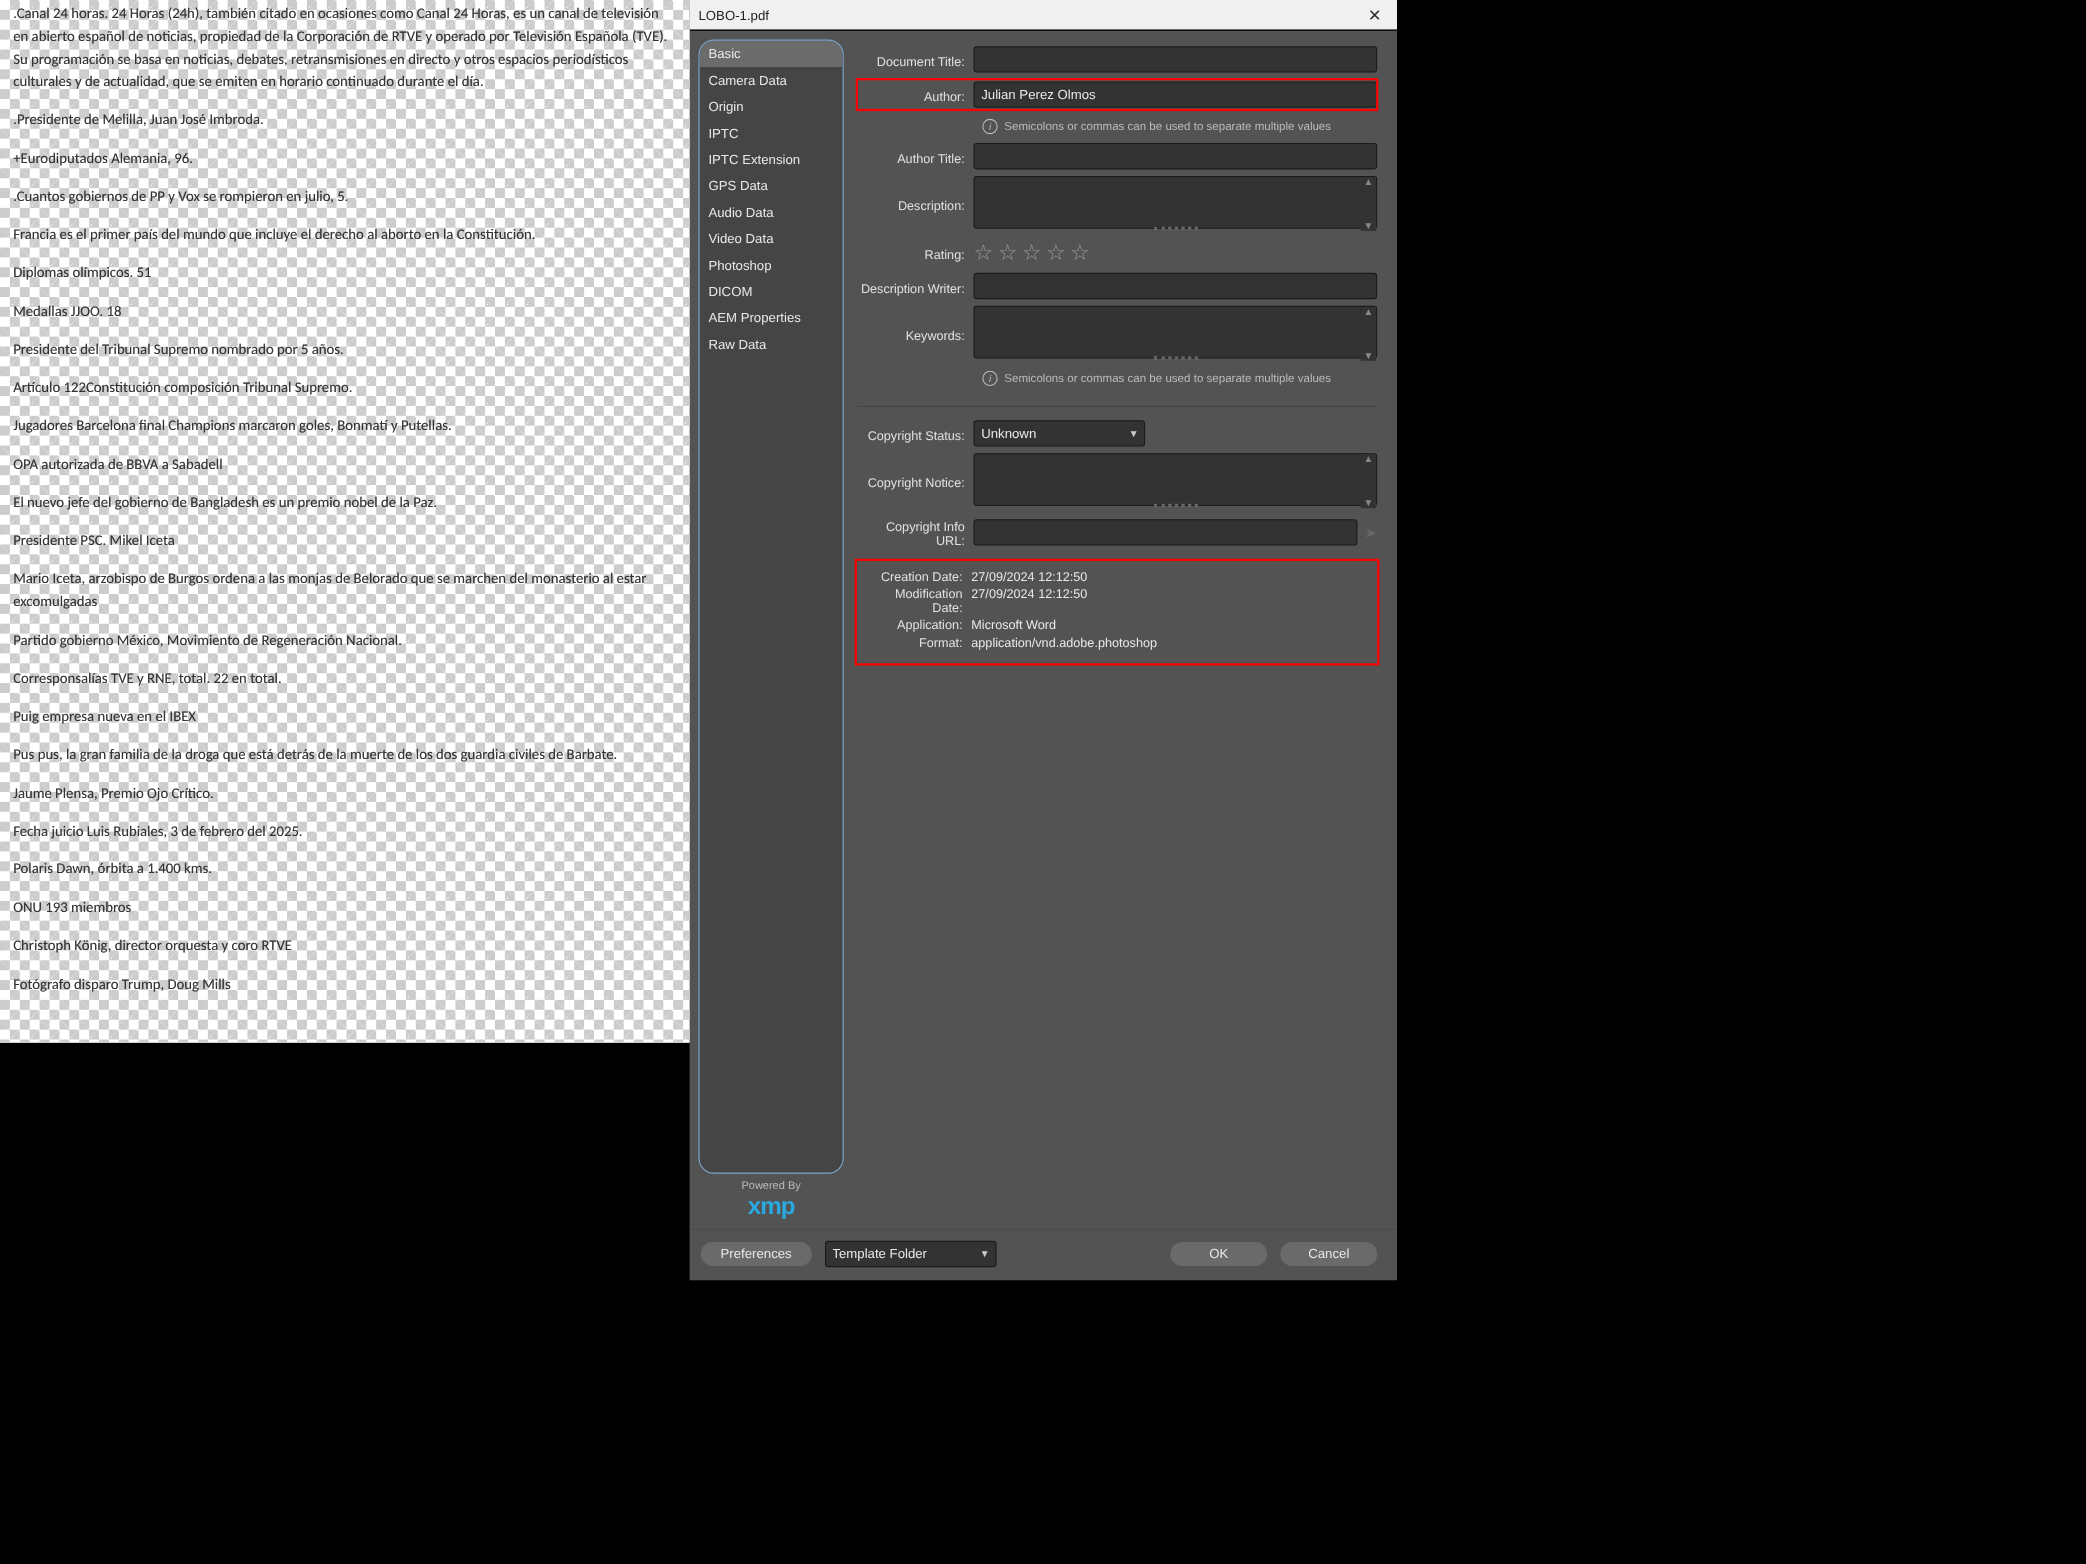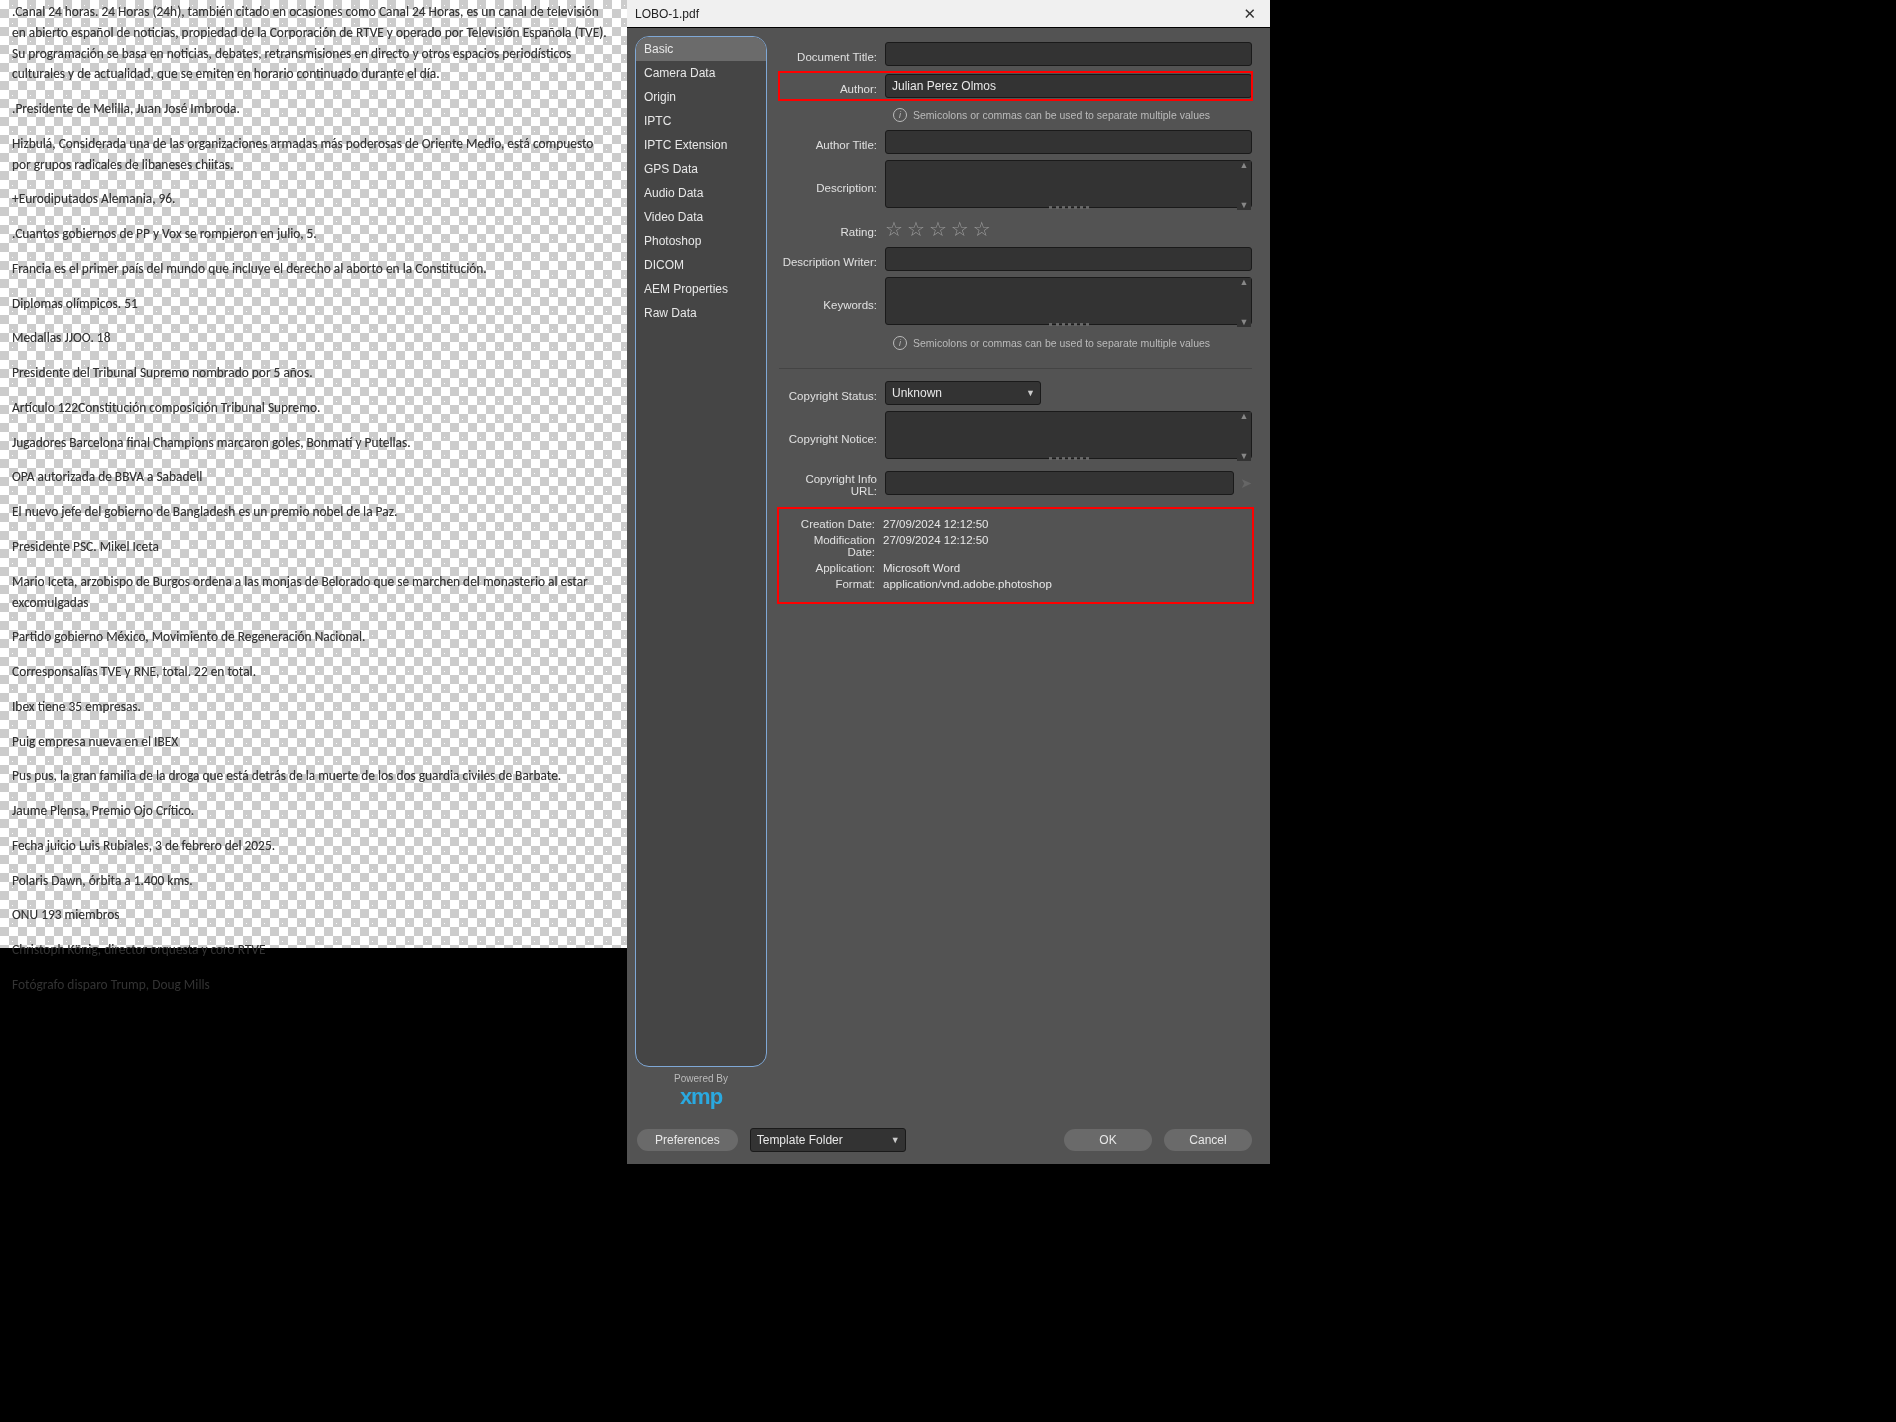--- a/index.html
+++ b/index.html
@@ -52,36 +52,34 @@
 .sel-wrap2 { position:relative; width:156px; }
 </style>
 </head>
 <body>
 
 <div class="app">
   <div class="canvas-area">
     <div class="canvas-content" id="canvas-content">
         <p>.Canal 24 horas. 24 Horas (24h), también citado en ocasiones como Canal 24 Horas, es un canal de televisión en abierto español de noticias, propiedad de la Corporación de RTVE y operado por Televisión Española (TVE). Su programación se basa en noticias, debates, retransmisiones en directo y otros espacios periodísticos culturales y de actualidad, que se emiten en horario continuado durante el día.</p>
         <p>.Presidente de Melilla, Juan José Imbroda.</p>
-        <p>Hizbulá, Considerada una de las organizaciones armadas más poderosas de Oriente Medio, está compuesto por grupos radicales de libaneses chiitas.</p>
         <p>+Eurodiputados Alemania, 96.</p>
         <p>.Cuantos gobiernos de PP y Vox se rompieron en julio, 5.</p>
         <p>Francia es el primer país del mundo que incluye el derecho al aborto en la Constitución.</p>
         <p>Diplomas olímpicos. 51</p>
         <p>Medallas JJOO. 18</p>
         <p>Presidente del Tribunal Supremo nombrado por 5 años.</p>
         <p>Artículo 122Constitución composición Tribunal Supremo.</p>
         <p>Jugadores Barcelona final Champions marcaron goles, Bonmatí y Putellas.</p>
         <p>OPA autorizada de BBVA a Sabadell</p>
         <p>El nuevo jefe del gobierno de Bangladesh es un premio nobel de la Paz.</p>
         <p>Presidente PSC. Mikel Iceta</p>
         <p>Mario Iceta, arzobispo de Burgos ordena a las monjas de Belorado que se marchen del monasterio al estar excomulgadas</p>
         <p>Partido gobierno México, Movimiento de Regeneración Nacional.</p>
         <p>Corresponsalías TVE y RNE, total. 22 en total.</p>
-        <p>Ibex tiene 35 empresas.</p>
         <p>Puig empresa nueva en el IBEX</p>
         <p>Pus pus, la gran familia de la droga que está detrás de la muerte de los dos guardia civiles de Barbate.</p>
         <p>Jaume Plensa, Premio Ojo Crítico.</p>
         <p>Fecha juicio Luis Rubiales, 3 de febrero del 2025.</p>
         <p>Polaris Dawn, órbita a 1.400 kms.</p>
         <p>ONU 193 miembros</p>
         <p>Christoph König, director orquesta y coro RTVE</p>
         <p>Fotógrafo disparo Trump, Doug Mills</p>
       </div>
   </div>

